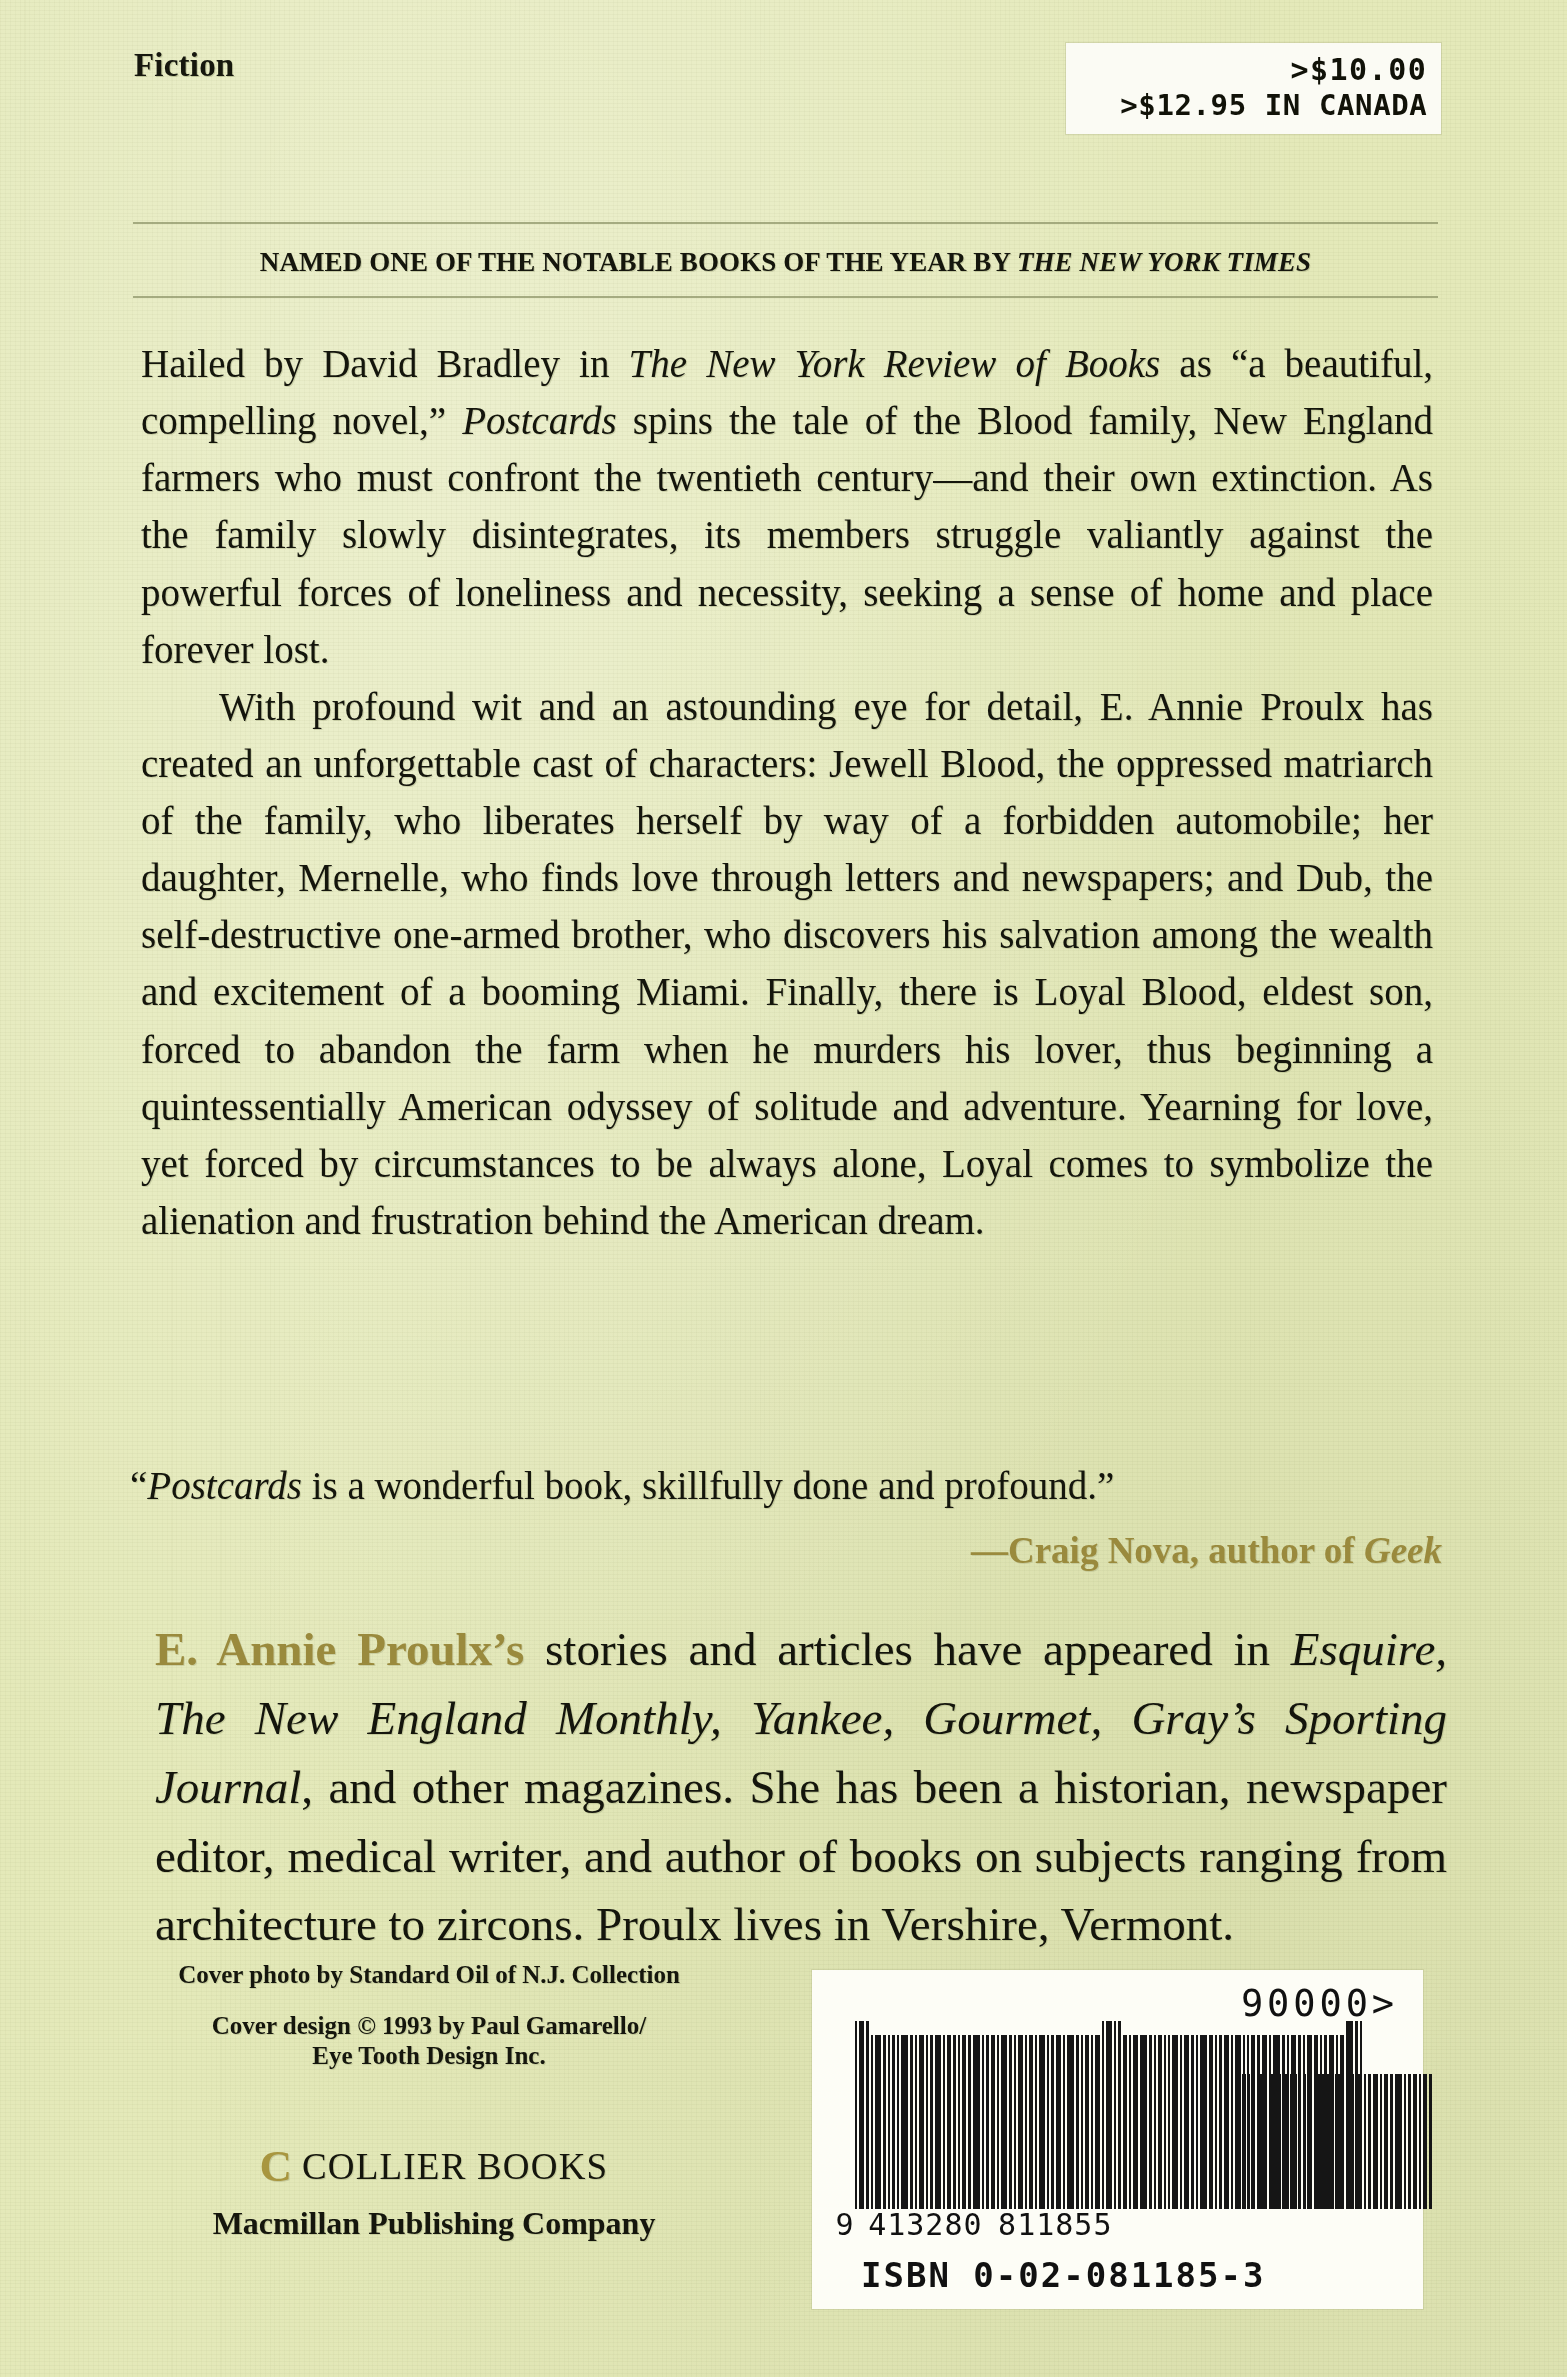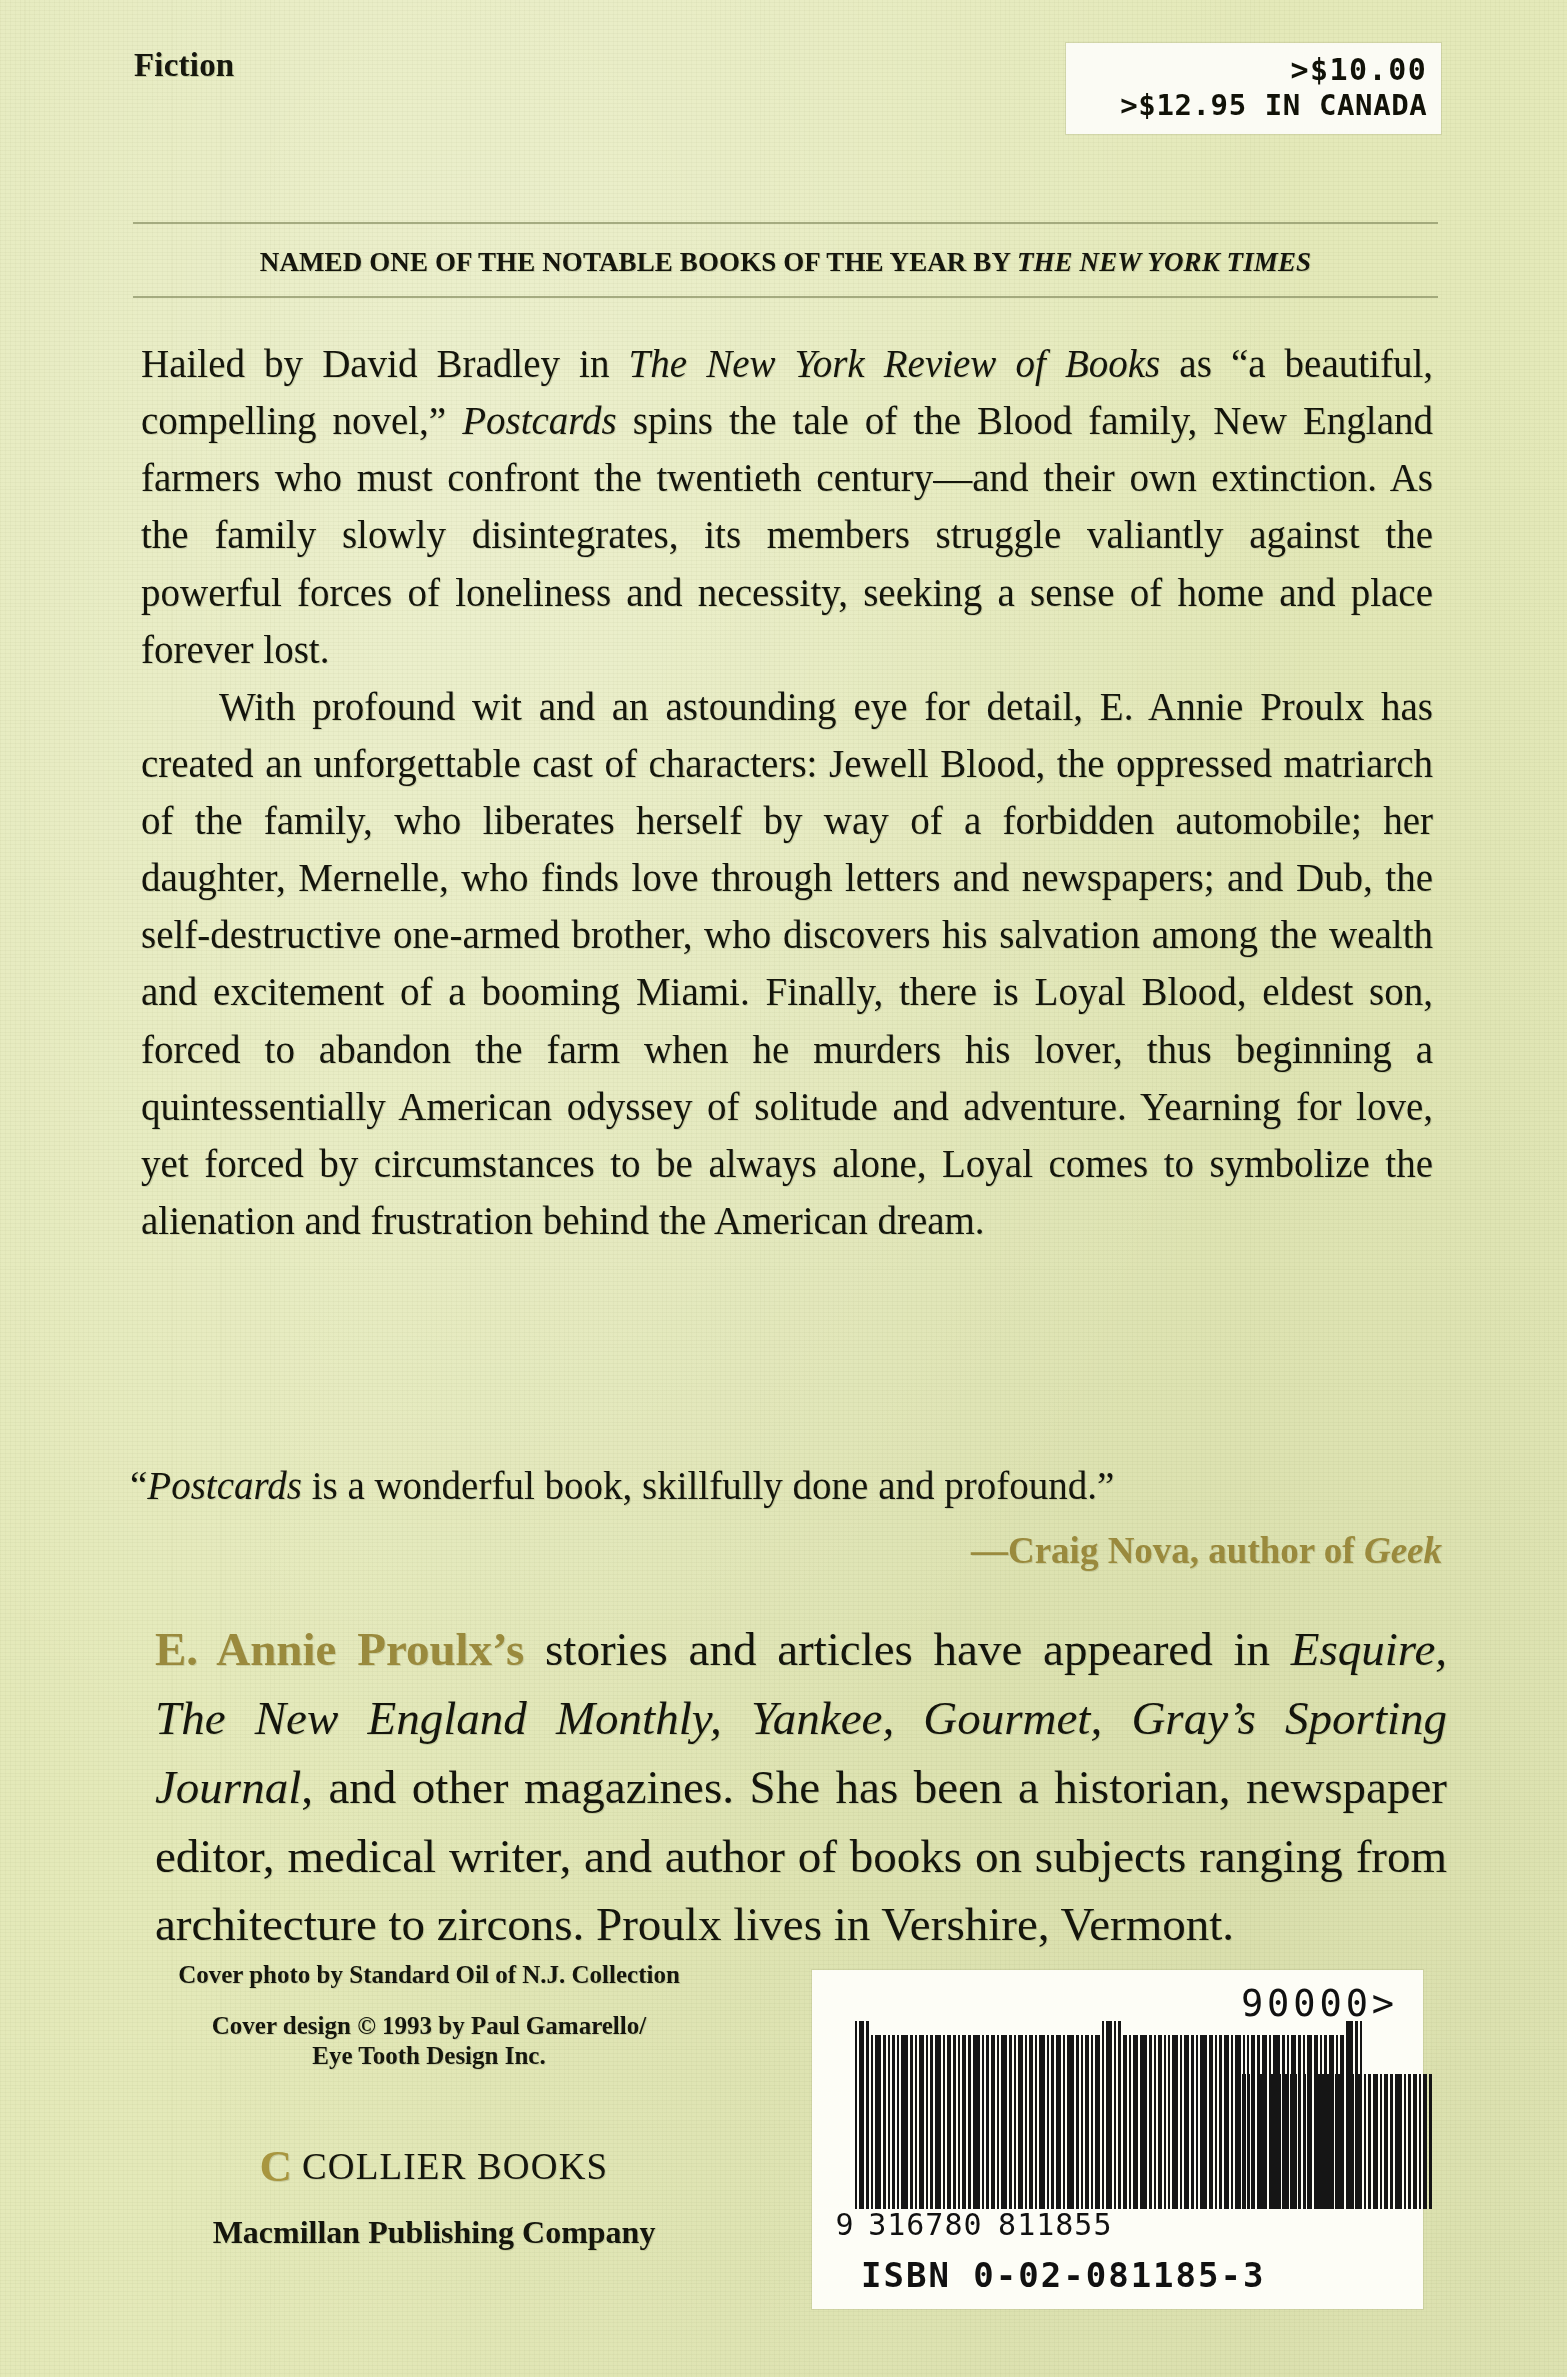--- a/index.html
+++ b/index.html
@@ -188,21 +188,21 @@
   .pub-name {
     font-size: 37px;
     font-weight: 400;
     letter-spacing: 1.2px;
     text-shadow: 1px 1px 0 rgba(128,135,90,.26);
   }
   .pub-line {
     font-size: 32px;
     font-weight: 700;
     line-height: 1.25;
-    margin-top: 23px;
+    margin-top: 14px;
     text-shadow: 1px 1px 0 rgba(128,135,90,.26);
   }
   .pub-copy {
     font-size: 24.4px;
     font-weight: 700;
     line-height: 1.22;
     margin-top: 11.7px;
     text-shadow: 1px 1px 0 rgba(128,135,90,.26);
   }
 
@@ -439,20 +439,20 @@
           <div class="bar" style="width: 2.9px; height: 135px;"></div>
           <div class="bar" style="width: 6.8px; height: 135px;"></div>
           <div class="bar" style="width: 2px; height: 135px;"></div>
           <div class="bar" style="width: 2.9px; height: 135px;"></div>
           <div class="bar" style="width: 4.9px; height: 135px;"></div>
           <div class="bar" style="width: 2px; height: 135px;"></div>
           <div class="bar" style="width: 3.9px; height: 135px;"></div>
           <div class="bar" style="width: 2.9px; height: 135px;"></div>
         </div>
     <div class="ean-digits">
-      <span class="lead">9</span><span class="mid">316780</span><span>811855</span>
+      <span class="lead">9</span><span class="mid">413280</span><span>811855</span>
     </div>
     <div class="isbn-line">ISBN 0-02-081185-3</div>
   </div>
 
  </div>
 </div>
 
 
 </body></html>

